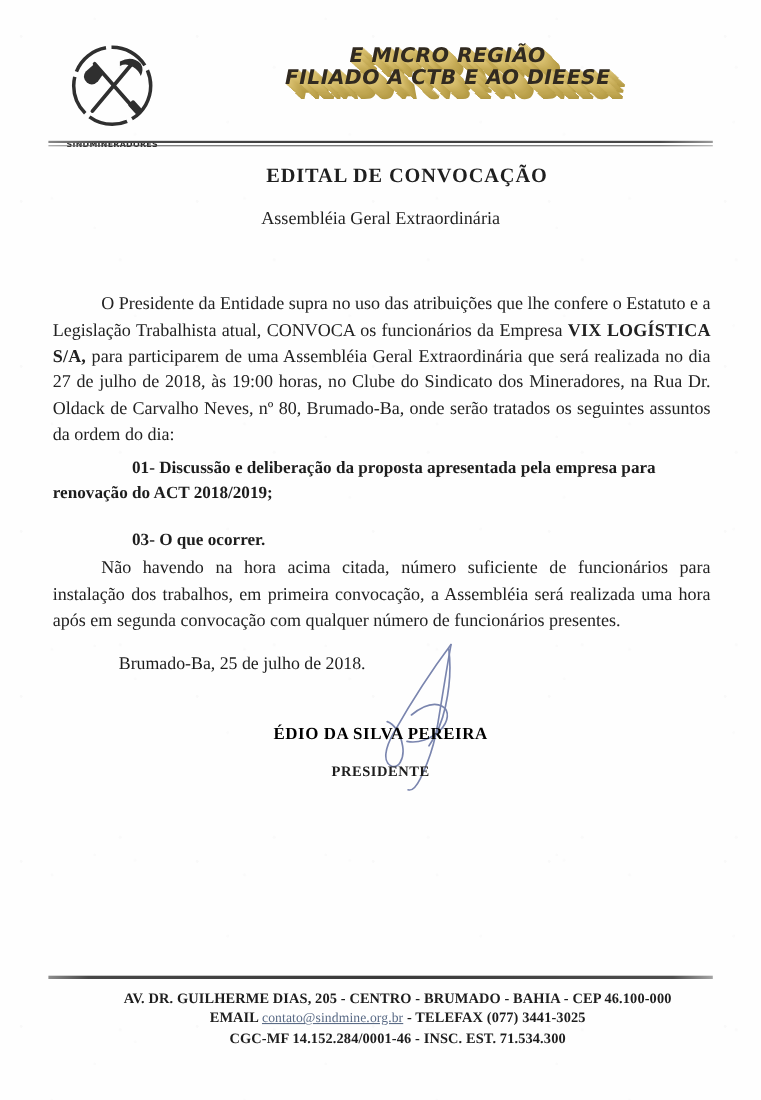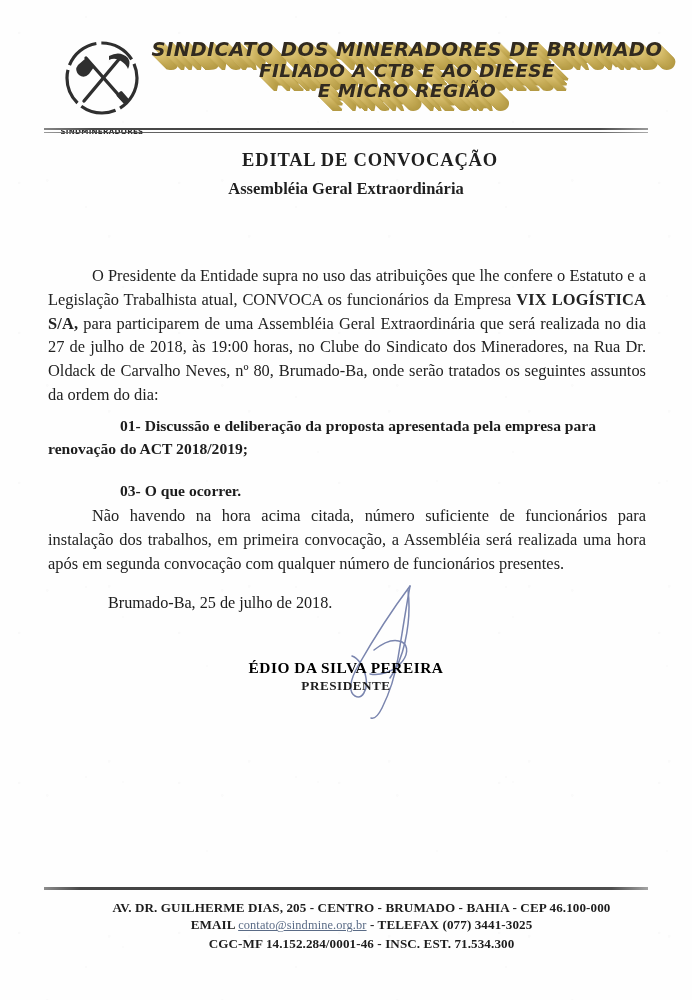--- a/index.html
+++ b/index.html
@@ -125,22 +125,22 @@
   }
   .title-main {
     font-size: 18.5px;
     font-weight: 700;
     letter-spacing: .8px;
     color: #1f1f1f;
     padding-left: 48px;
   }
   .title-sub {
     font-size: 16.5px;
-    font-weight: 700;
-    margin-top: 8px;
+    font-weight: 400;
+    margin-top: 18px;
     color: #1f1f1f;
   }
 
   
   .body-block {
     position: absolute;
     left: 48px;
     width: 598px;
     font-size: 16.4px;
     line-height: 23.8px;
@@ -186,21 +186,21 @@
     font-size: 15.4px;
     font-weight: 700;
     letter-spacing: .5px;
     color: #000000;
   }
   .sign-role {
     font-size: 13.2px;
     font-weight: 700;
     letter-spacing: .5px;
     color: #1d1d1d;
-    margin-top: 1px;
+    margin-top: 16px;
   }
 
   .signature-ink {
     position: absolute;
     left: 322px;
     top: 580px;
     width: 110px;
     height: 140px;
     pointer-events: none;
   }
@@ -253,23 +253,22 @@
         <rect x="57" y="58" width="12" height="7" rx="1.4" transform="rotate(48 63 61)" fill="#2f2f2f"></rect>
 
         <line x1="60" y1="22" x2="24" y2="65" stroke="#2f2f2f" stroke-width="3.4" stroke-linecap="round"></line>
 
         <path d="M49 20 Q60 14 68 22 Q71 27 68 33 Q66 28 61 25 Q55 21 49 24 Z" fill="#2f2f2f"></path>
       </svg>
       <div class="logo-caption">SINDMINERADORES</div>
     </div>
 
     <div class="masthead">
-      <div class="mast-line mast-1">SINDICATO DOS MINERADORES DE BRUMADO</div>
+      <div class="mast-line mast-2">E MICRO REGIÃO</div>
       <div class="mast-line mast-3">FILIADO A CTB E AO DIEESE</div>
-      <div class="mast-line mast-2">E MICRO REGIÃO</div>
     </div>
   </div>
 
   <div class="rule-double"></div>
 
   <div class="doc-title">
     <div class="title-main">EDITAL DE CONVOCAÇÃO</div>
     <div class="title-sub">Assembléia Geral Extraordinária</div>
   </div>
 

